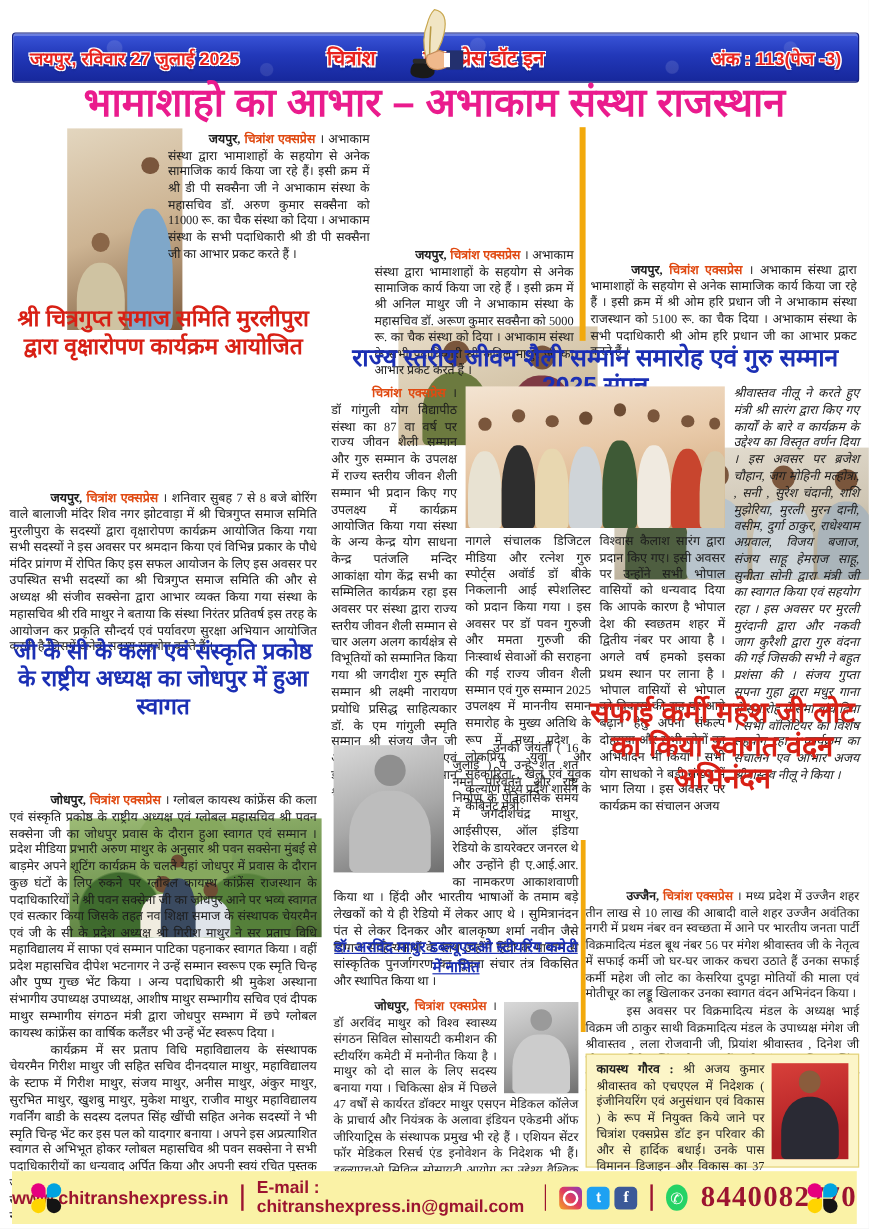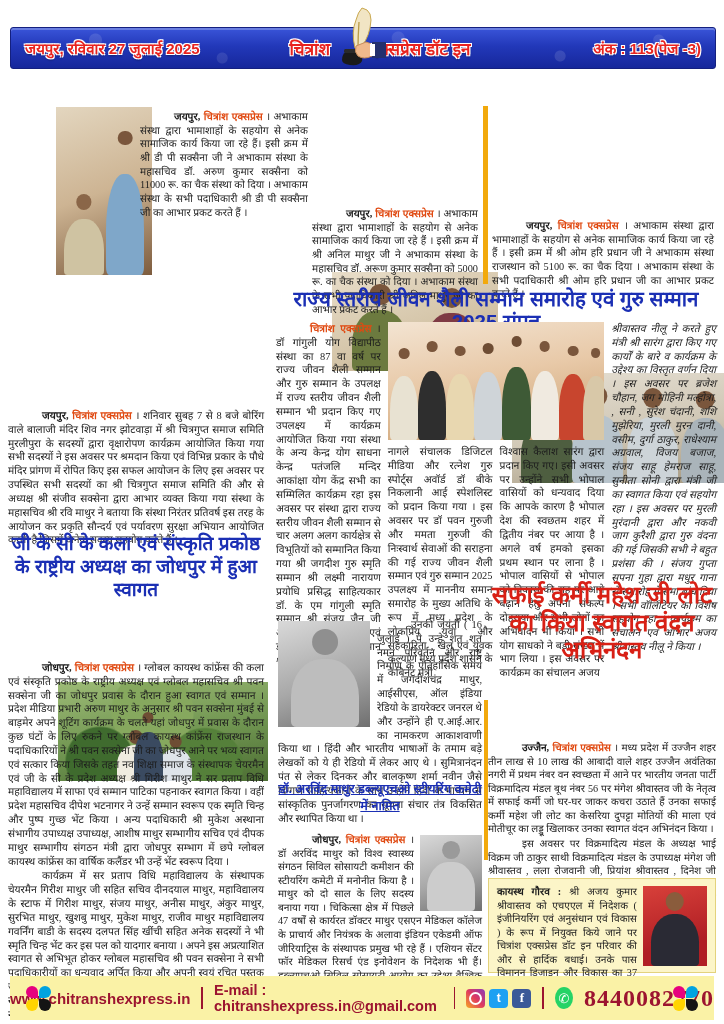--- a/index.html
+++ b/index.html
@@ -15,21 +15,21 @@
       radial-gradient(circle at 55% 25%, rgba(255,255,255,.10) 0 6px, transparent 7px),
       radial-gradient(circle at 78% 70%, rgba(255,255,255,.12) 0 5px, transparent 6px),
       radial-gradient(circle at 92% 30%, rgba(255,255,255,.10) 0 5px, transparent 6px),
       linear-gradient(180deg,#3a55d9 0%,#2238b9 45%,#16279b 100%);
     border:1px solid #14207f;box-shadow:inset 0 2px 0 rgba(255,255,255,.25);}
   .mh-text{position:absolute;top:50%;transform:translateY(-50%);
     font-family:"Liberation Sans",sans-serif;font-weight:bold;color:#e8231f;
     text-shadow:-1px -1px 0 #fff,1px -1px 0 #fff,-1px 1px 0 #fff,1px 1px 0 #fff,0 2px 2px rgba(0,0,0,.35);}
   .mh-date{left:14px;font-size:15px;}
   .mh-issue{right:14px;font-size:15px;text-align:center;}
-  .mh-brand{left:50%;transform:translate(-50%,-50%);font-size:17px;white-space:nowrap;display:flex;gap:40px;margin-left:17px;}
+  .mh-brand{left:50%;transform:translate(-50%,-50%);font-size:17px;white-space:nowrap;display:flex;gap:40px;}
   .quill{left:332px;top:2px;width:56px;height:64px;}
 
   
   .main-headline{left:0;top:69px;width:724px;text-align:center;
     font-family:"Liberation Sans",sans-serif;font-weight:900;font-size:33px;line-height:1.05;
     color:#ea1b8d;white-space:nowrap;}
 
   
   .cap{font-size:10.3px;line-height:1.33;text-align:justify;}
   .body{font-size:10.4px;line-height:1.33;text-align:justify;}
@@ -112,20 +112,21 @@
   <svg class="abs quill" viewBox="0 0 56 64">
     <path d="M14 50 q-4 2 -4 8 q0 4 8 5 q10 1 12 -4 q1 -5 -3 -8 z" fill="#1a1a1a"></path>
     <rect x="12" y="47" width="16" height="4" rx="1.5" fill="#2a2a2a"></rect>
     <path d="M30 6 q12 2 8 20 q-3 14 -12 22 l-3 -2 q-4 -16 1 -28 q2 -8 6 -12 z" fill="#f1e5c4" stroke="#c9a850" stroke-width="1"></path>
     <path d="M27 20 q-1 14 -1 26" stroke="#b99a45" stroke-width="1.3" fill="none"></path>
     <path d="M24 44 l10 -4 q8 2 8 8 l-2 6 q-8 4 -14 0 q-4 -4 -2 -10 z" fill="#f0b98c" stroke="#c78c5a" stroke-width="1"></path>
     <rect x="40" y="40" width="14" height="16" fill="#23306e"></rect>
     <rect x="38" y="42" width="5" height="12" fill="#ffffff"></rect>
   </svg>
 
+  <div class="abs main-headline">भामाशाहो का आभार – अभाकाम संस्था राजस्थान</div>
 
   <div class="abs ph ph-office" style="left:36px;top:107px;width:96px;height:168px;">
     <i class="person" style="left:8%;width:42%;height:48%;--shirt:#cfc3a2;--skin:#8a6648;"></i>
     <i class="person" style="left:52%;width:40%;height:86%;--shirt:#7fa7c9;--skin:#7a563c;"></i>
   </div>
   <div class="abs cap" style="left:140px;top:110px;width:168px;height:172px;">
     <p><span class="dl">जयपुर,</span> <span class="src">चित्रांश एक्सप्रेस</span><span> । अभाकाम संस्था द्वारा भामाशाहों के सहयोग से अनेक सामाजिक कार्य किया जा रहे हैं। इसी क्रम में श्री डी पी सक्सैना जी ने अभाकाम संस्था के महासचिव डॉ. अरुण कुमार सक्सैना को 11000 रू. का चैक संस्था को दिया । अभाकाम संस्था के सभी पदाधिकारी श्री डी पी सक्सैना जी का आभार प्रकट करते हैं ।</span></p>
   </div>
 
   <div class="abs ph ph-wall" style="left:312px;top:104px;width:166px;height:99px;">
@@ -141,20 +142,21 @@
   <div class="abs ph ph-room" style="left:492px;top:106px;width:222px;height:110px;">
     <i class="person" style="left:4%;width:24%;height:82%;--shirt:#4e5e40;--skin:#6e4d34;"></i>
     <i class="person" style="left:27%;width:23%;height:88%;--shirt:#b8c4cc;--skin:#7a563c;"></i>
     <i class="person" style="left:52%;width:23%;height:86%;--shirt:#cdd4d8;--skin:#7a563c;"></i>
     <i class="person" style="left:76%;width:22%;height:84%;--shirt:#aab4ba;--skin:#7a563c;"></i>
   </div>
   <div class="abs cap" style="left:492px;top:219px;width:222px;height:64px;">
     <p><span class="dl">जयपुर,</span> <span class="src">चित्रांश एक्सप्रेस</span><span> । अभाकाम संस्था द्वारा भामाशाहों के सहयोग से अनेक सामाजिक कार्य किया जा रहे हैं । इसी क्रम में श्री ओम हरि प्रधान जी ने अभाकाम संस्था राजस्थान को 5100 रू. का चैक दिया । अभाकाम संस्था के सभी पदाधिकारी श्री ओम हरि प्रधान जी का आभार प्रकट करते हैं ।</span></p>
   </div>
 
+  <div class="abs hl-red" style="left:8px;top:256px;width:256px;font-size:19px;line-height:1.2;">श्री चित्रगुप्त समाज समिति मुरलीपुरा द्वारा वृक्षारोपण कार्यक्रम आयोजित</div>
   <div class="abs ph ph-garden" style="left:38px;top:305px;width:210px;height:99px;">
     <i class="person" style="left:28%;width:18%;height:52%;--shirt:#f0ece0;--skin:#6e4d34;"></i>
     <i class="person" style="left:48%;width:16%;height:46%;--shirt:#dfe4ea;--skin:#6e4d34;"></i>
     <i class="person" style="left:36%;width:14%;height:70%;--shirt:#3a4a60;--skin:#6e4d34;"></i>
   </div>
   <div class="abs body" style="left:8px;top:409px;width:256px;">
     <p><span class="dl">जयपुर,</span> <span class="src">चित्रांश एक्सप्रेस</span><span> । शनिवार सुबह 7 से 8 बजे बोरिंग वाले बालाजी मंदिर शिव नगर झोटवाड़ा में श्री चित्रगुप्त समाज समिति मुरलीपुरा के सदस्यों द्वारा वृक्षारोपण कार्यक्रम आयोजित किया गया सभी सदस्यों ने इस अवसर पर श्रमदान किया एवं विभिन्न प्रकार के पौधे मंदिर प्रांगण में रोपित किए इस सफल आयोजन के लिए इस अवसर पर उपस्थित सभी सदस्यों का श्री चित्रगुप्त समाज समिति की और से अध्यक्ष श्री संजीव सक्सेना द्वारा आभार व्यक्त किया गया संस्था के महासचिव श्री रवि माथुर ने बताया कि संस्था निरंतर प्रतिवर्ष इस तरह के आयोजन कर प्रकृति सौन्दर्य एवं पर्यावरण सुरक्षा अभियान आयोजित करती है जिसमें अनेक सदस्य सहयोग करते हैं ।</span></p>
   </div>
 
   <div class="abs hl-blue" style="left:8px;top:533px;width:256px;font-size:19px;line-height:1.2;">जी के सी के कला एवं संस्कृति प्रकोष्ठ के राष्ट्रीय अध्यक्ष का जोधपुर में हुआ स्वागत</div>

